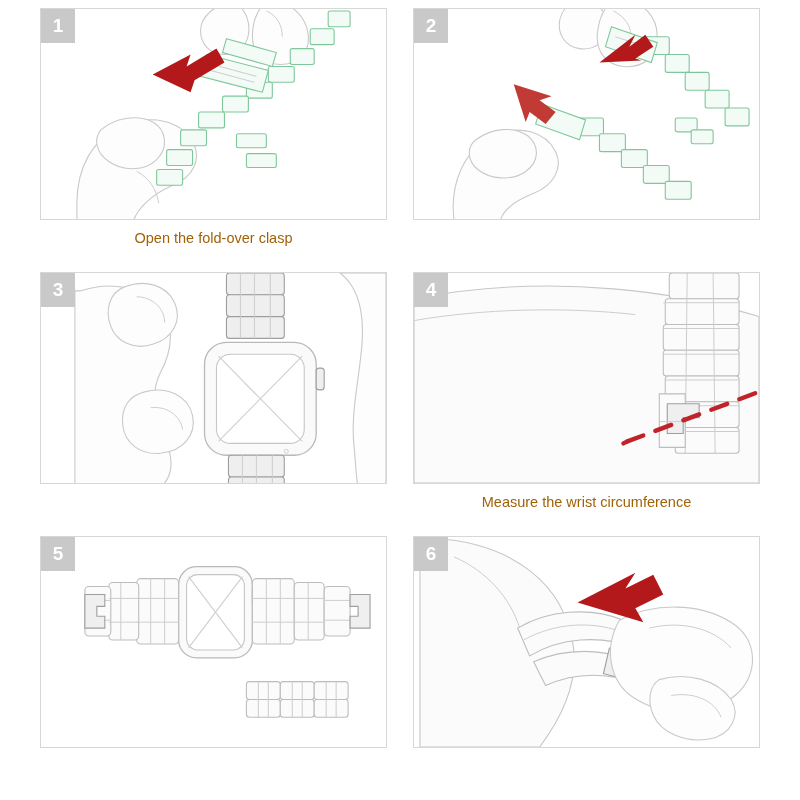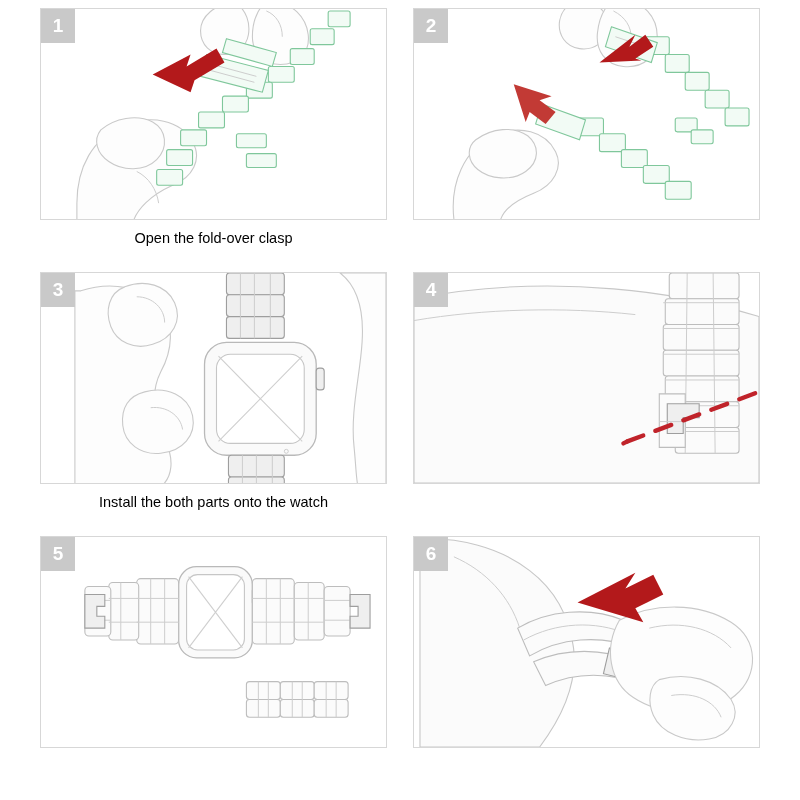--- a/index.html
+++ b/index.html
@@ -57,21 +57,21 @@
     display: flex;
     align-items: center;
     justify-content: center;
     z-index: 7;
   }
   .caption {
     margin-top: 9px;
     font-size: 14.5px;
     line-height: 1.25;
     text-align: center;
-    color: #000000;
+    color: #a16207;
     max-width: 330px;
   }
   .art {
     position: absolute;
     inset: 0;
   }
   .art svg {
     display: block;
     width: 100%;
     height: 100%;
@@ -220,21 +220,20 @@
             <g class="link-d">
               <rect x="188" y="184" width="56" height="22" rx="3"></rect>
               <rect x="188" y="206" width="56" height="22" rx="3"></rect>
             </g>
             <path class="thin" d="M202 184 L202 212 M216 184 L216 212 M232 184 L232 212"></path>
 
             <circle class="thin" cx="246" cy="180" r="2"></circle>
           </svg>
         </div>
       </div>
-      <div class="caption">Install the both parts onto the watch</div>
     </div>
 
     <div class="cell">
       <div class="panel">
         <div class="badge">4</div>
         <div class="art">
           <svg viewBox="0 0 346 212" preserveAspectRatio="none">
 
             <path class="skin" d="M0 26 C60 14 130 10 200 16 C250 20 300 30 346 44 L346 212 L0 212 Z"></path>
             <path class="thin" d="M0 48 C70 36 150 34 222 42"></path>
@@ -253,20 +252,21 @@
 
             <path class="link-w" d="M246 122 L272 122 L272 176 L246 176 Z"></path>
             <path class="link-d" d="M254 132 L286 132 L286 146 L270 146 L270 162 L254 162 Z"></path>
             <path class="thin" d="M246 150 L272 150"></path>
 
             <path class="dashline" d="M214 170 L346 120"></path>
             <path class="dashline" d="M210 172 L214 170"></path>
           </svg>
         </div>
       </div>
+      <div class="caption">Measure the wrist circumference</div>
     </div>
 
     <div class="cell">
       <div class="panel">
         <div class="badge">5</div>
         <div class="art">
           <svg viewBox="0 0 346 212" preserveAspectRatio="none">
 
             <rect class="watch-body" x="138" y="30" width="74" height="92" rx="18"></rect>
             <rect class="watch-face" x="146" y="38" width="58" height="76" rx="11"></rect>

